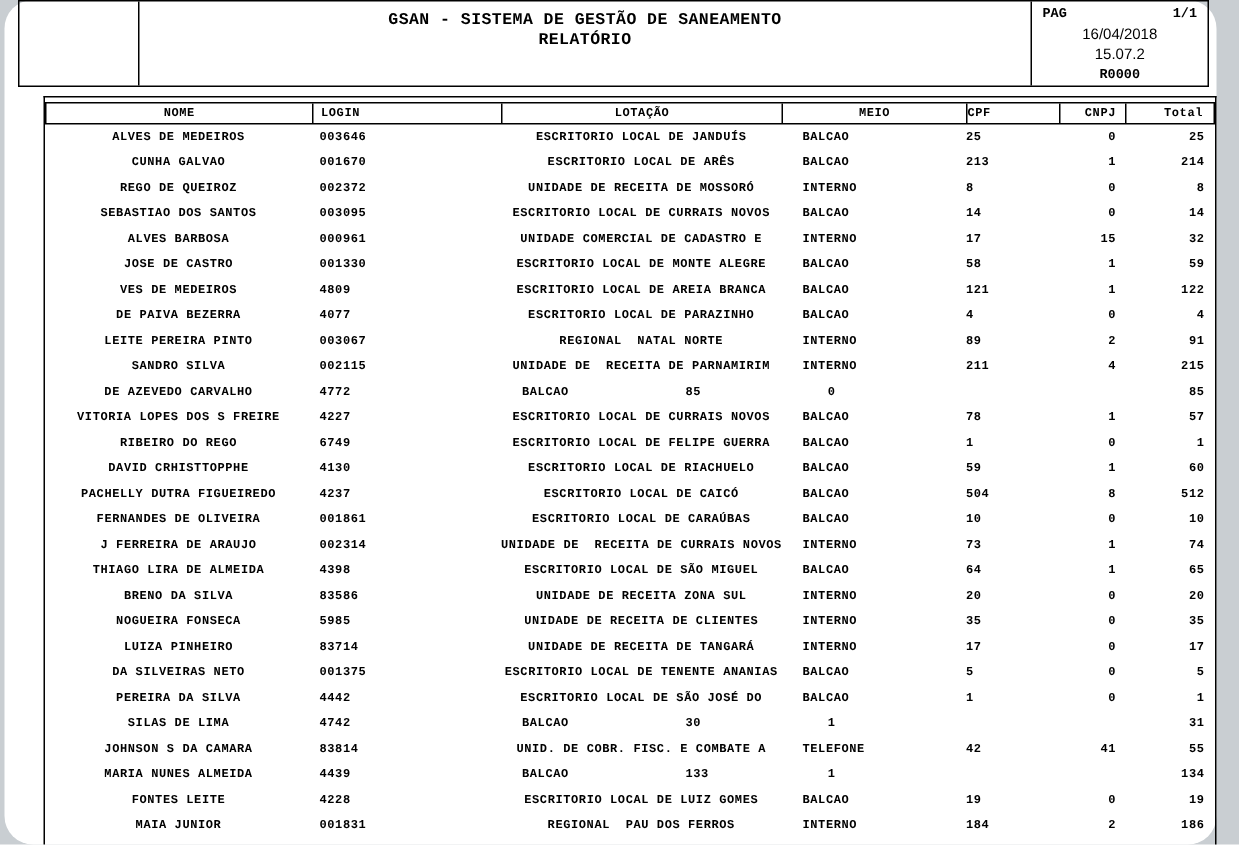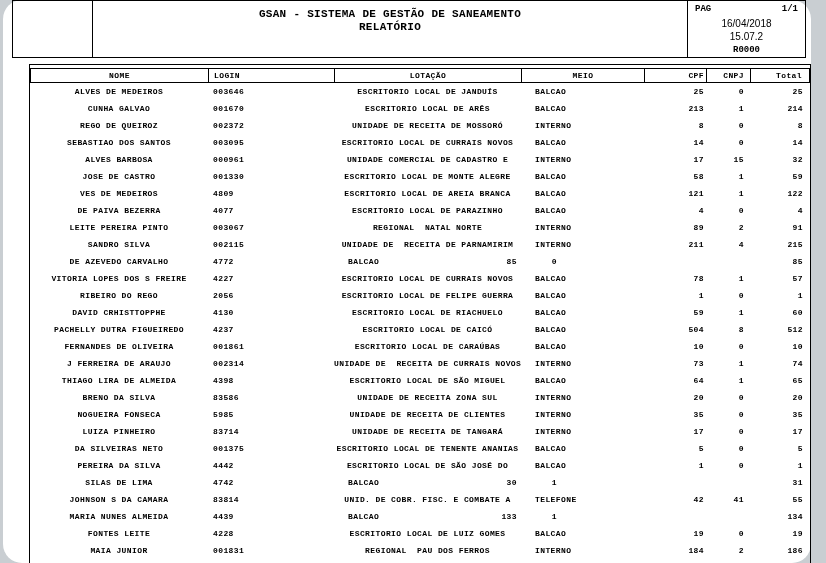--- a/index.html
+++ b/index.html
@@ -53,21 +53,21 @@
   .cell{
     font-size:8px;line-height:13px;letter-spacing:.4px;white-space:pre;
     box-sizing:border-box;overflow:hidden;font-weight:bold;
   }
   .thead-row .cell{line-height:13px;}
   .c-nome   {width:178px;text-align:center;}
   .c-login  {width:126px;text-align:left;padding-left:5px;}
   .c-lotacao{width:187px;text-align:center;}
   .c-meio   {width:123px;text-align:left;padding-left:14px;}
   .thead-row .c-meio{text-align:center;padding-left:0;}
-  .c-cpf    {width:62px;text-align:right;padding-right:2px;}
+  .c-cpf    {width:62px;padding-right:2px;}
   .c-cnpj   {width:44px;text-align:right;padding-right:6px;}
   .c-total  {flex:1;text-align:right;padding-right:7px;}
 </style>
 </head>
 <body>
 
 <div class="page">
 
   <div class="report-header">
     <div class="logo-cell"></div>
@@ -199,21 +199,21 @@
           <div class="cell c-nome">VITORIA LOPES DOS S FREIRE</div>
           <div class="cell c-login">4227</div>
           <div class="cell c-lotacao">ESCRITORIO LOCAL DE CURRAIS NOVOS</div>
           <div class="cell c-meio">BALCAO</div>
           <div class="cell c-cpf">78</div>
           <div class="cell c-cnpj">1</div>
           <div class="cell c-total">57</div>
         </div>
         <div class="trow">
           <div class="cell c-nome">RIBEIRO DO REGO</div>
-          <div class="cell c-login">2056</div>
+          <div class="cell c-login">6749</div>
           <div class="cell c-lotacao">ESCRITORIO LOCAL DE FELIPE GUERRA</div>
           <div class="cell c-meio">BALCAO</div>
           <div class="cell c-cpf">1</div>
           <div class="cell c-cnpj">0</div>
           <div class="cell c-total">1</div>
         </div>
         <div class="trow">
           <div class="cell c-nome">DAVID CRHISTTOPPHE</div>
           <div class="cell c-login">4130</div>
           <div class="cell c-lotacao">ESCRITORIO LOCAL DE RIACHUELO</div>

